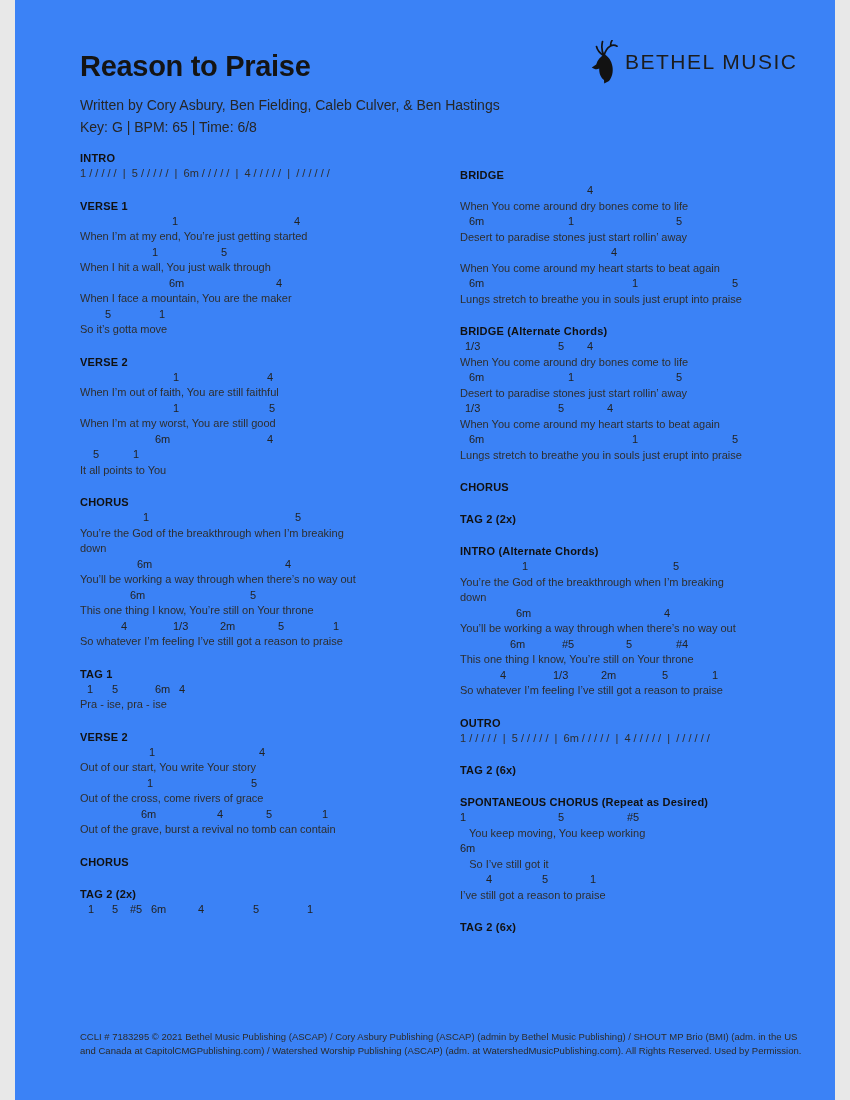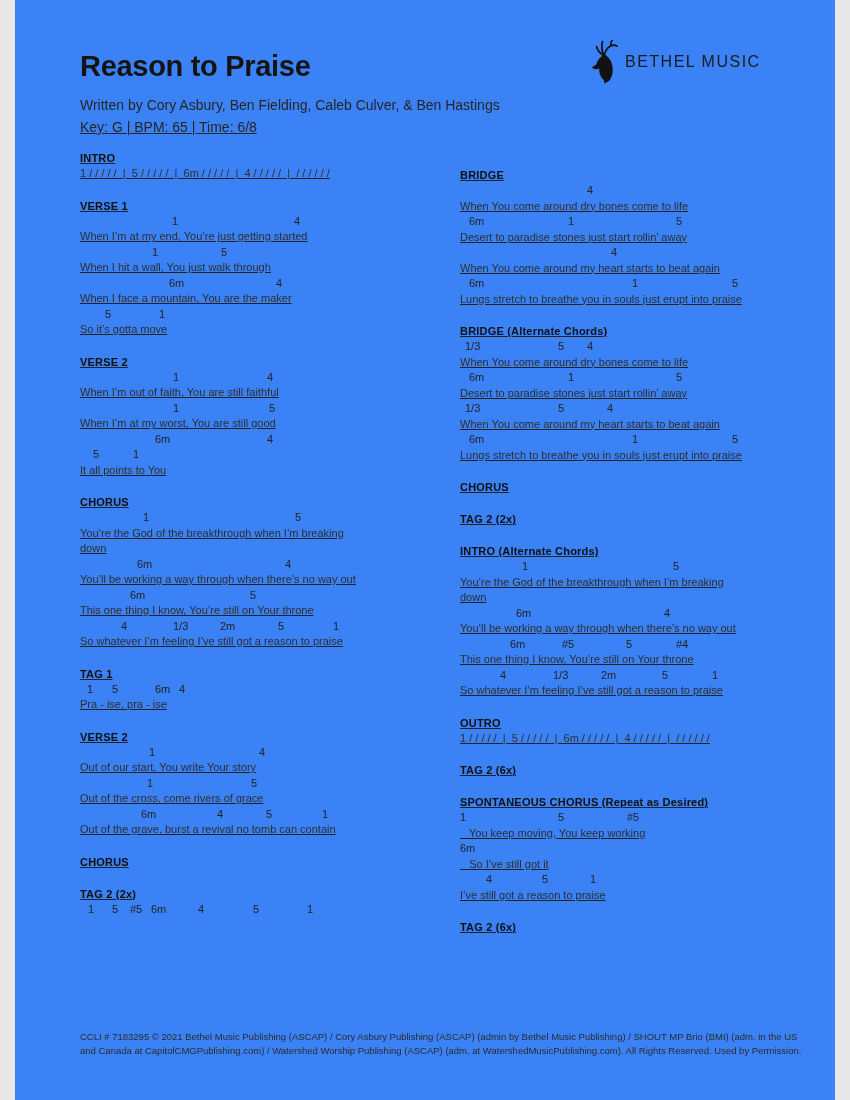--- a/index.html
+++ b/index.html
@@ -18,32 +18,32 @@
     position: absolute; left: 65px; top: 50px;
     font-size: 29px; font-weight: bold; color: #141414;
     letter-spacing: -0.3px;
   }
   .byline {
     position: absolute; left: 65px; top: 97px;
     font-size: 14px; color: #262626;
   }
   .meta {
     position: absolute; left: 65px; top: 119px;
-    font-size: 14px; color: #262626; text-decoration: underline;
+    font-size: 14px; color: #262626;
   }
   .logo {
     position: absolute; left: 576px; top: 40px;
     display: flex; align-items: center; gap: 7px;
   }
   .logo svg { display: block; }
   .logo-text {
-    font-size: 16px; color: #1c1c1c; letter-spacing: 1.5px;
+    font-size: 21px; color: #1c1c1c; letter-spacing: 1.5px;
     font-weight: 400; white-space: nowrap;
   }
-  .col { position: absolute; width: 365px; text-decoration: underline; }
+  .col { position: absolute; width: 365px; }
   .col-left  { left: 65px;  top: 151px; }
   .col-right { left: 445px; top: 168px; }
   .section { margin-bottom: 17px; }
   .section-label {
     font-size: 11px; font-weight: bold; color: #111;
     height: 15px; line-height: 15px; letter-spacing: 0.2px;
     white-space: pre;
   }
   .chord-row {
     position: relative; height: 15.5px;

